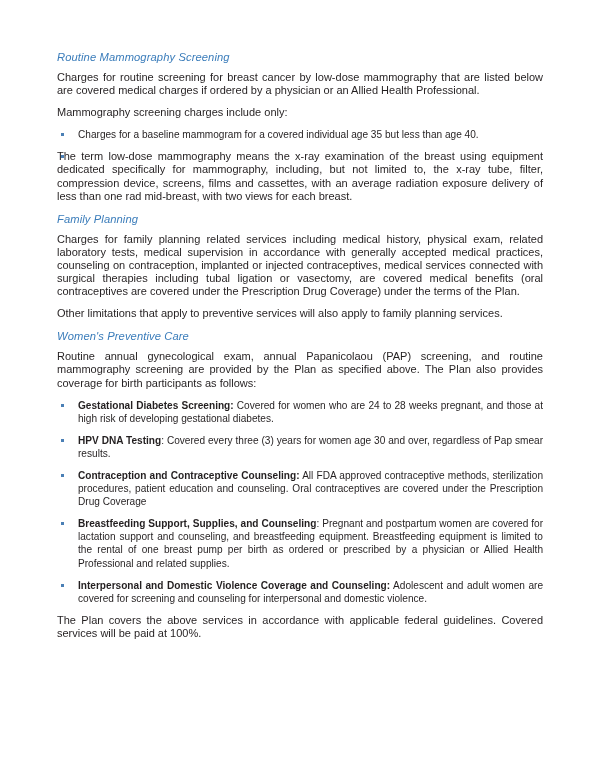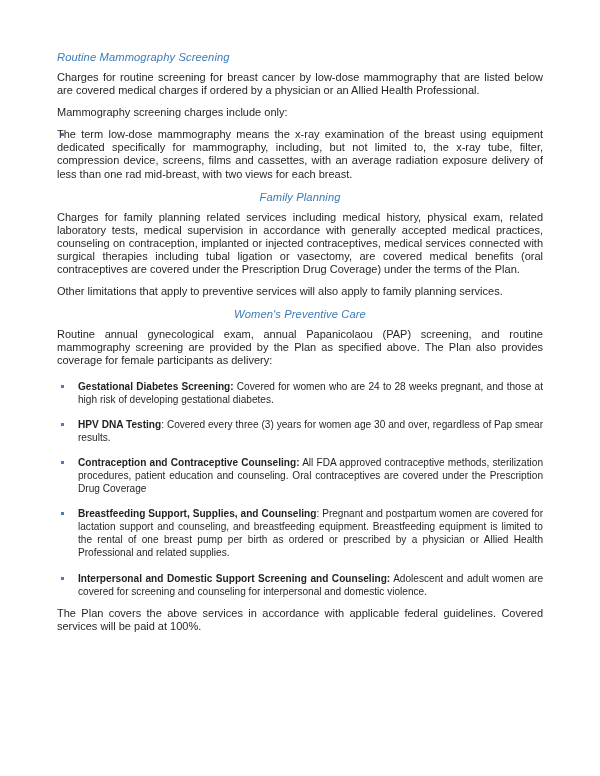--- a/index.html
+++ b/index.html
@@ -30,21 +30,20 @@
     font-size: 11.2px;
     font-weight: normal;
     font-style: italic;
     color: #3a7cba;
     margin: 0 0 7px 0;
     line-height: 14px;
     letter-spacing: 0.1px;
   }
   h2.section-heading.spaced-top {
     margin-top: 4px;
-    text-align: center;
   }
   p.body-text {
     font-size: 11px;
     line-height: 13.1px;
     margin: 0 0 9px 0;
     text-align: justify;
     color: #231f20;
   }
   p.body-text.last {
     margin-bottom: 10px;
@@ -84,67 +83,71 @@
   .page-number {
     position: absolute;
     left: 0;
     right: 0;
     top: 738px;
     text-align: center;
     font-size: 9.2px;
     color: #231f20;
     line-height: 12px;
   }
-  .tight-list li { margin-bottom: 10px; margin-top: 12px; }
+  .tight-list li { margin-bottom: 10px; }
 </style>
 </head>
 <body>
 
 <div class="page">
   <div class="content">
 
     <h2 class="section-heading">Routine Mammography Screening</h2>
 
     <p class="body-text">Charges for routine screening for breast cancer by low-dose mammography that are listed below are covered medical charges if ordered by a physician or an Allied Health Professional.</p>
 
     <p class="body-text">Mammography screening charges include only:</p>
 
     <ul class="bullets">
       <li>
         <span class="bullet-marker"></span>
+        <span>Charges for a baseline mammogram for a covered individual age 35 but less than age 40.</span>
+      </li>
+      <li>
+        <span class="bullet-marker"></span>
       </li>
     </ul>
 
     <p class="body-text">The term low-dose mammography means the x-ray examination of the breast using equipment dedicated specifically for mammography, including, but not limited to, the x-ray tube, filter, compression device, screens, films and cassettes, with an average radiation exposure delivery of less than one rad mid-breast, with two views for each breast.</p>
 
     <h2 class="section-heading spaced-top">Family Planning</h2>
 
     <p class="body-text">Charges for family planning related services including medical history, physical exam, related laboratory tests, medical supervision in accordance with generally accepted medical practices, counseling on contraception, implanted or injected contraceptives, medical services connected with surgical therapies including tubal ligation or vasectomy, are covered medical benefits (oral contraceptives are covered under the Prescription Drug Coverage) under the terms of the Plan.</p>
 
     <p class="body-text">Other limitations that apply to preventive services will also apply to family planning services.</p>
 
     <h2 class="section-heading spaced-top">Women's Preventive Care</h2>
 
-    <p class="body-text">Routine annual gynecological exam, annual Papanicolaou (PAP) screening, and routine mammography screening are provided by the Plan as specified above. The Plan also provides coverage for female participants as delivery:</p>
+    <p class="body-text">Routine annual gynecological exam, annual Papanicolaou (PAP) screening, and routine mammography screening are provided by the Plan as specified above. The Plan also provides coverage for birth participants as follows:</p>
 
     <ul class="bullets tight-list">
       <li>
         <span class="bullet-marker"></span><span class="lead">Gestational Diabetes Screening:</span><span> Covered for women who are 24 to 28 weeks pregnant, and those at high risk of developing gestational diabetes.</span>
       </li>
       <li>
         <span class="bullet-marker"></span><span class="lead">HPV DNA Testing</span><span>: Covered every three (3) years for women age 30 and over, regardless of Pap smear results.</span>
       </li>
       <li>
         <span class="bullet-marker"></span><span class="lead">Contraception and Contraceptive Counseling:</span><span> All FDA approved contraceptive methods, sterilization procedures, patient education and counseling. Oral contraceptives are covered under the Prescription Drug Coverage</span>
       </li>
       <li>
         <span class="bullet-marker"></span><span class="lead">Breastfeeding Support, Supplies, and Counseling</span><span>: Pregnant and postpartum women are covered for lactation support and counseling, and breastfeeding equipment. Breastfeeding equipment is limited to the rental of one breast pump per birth as ordered or prescribed by a physician or Allied Health Professional and related supplies.</span>
       </li>
       <li>
-        <span class="bullet-marker"></span><span class="lead">Interpersonal and Domestic Support Screening and Counseling:</span><span> Adolescent and adult women are covered for screening and counseling for interpersonal and domestic violence.</span>
+        <span class="bullet-marker"></span><span class="lead">Interpersonal and Domestic Violence Coverage and Counseling:</span><span> Adolescent and adult women are covered for screening and counseling for interpersonal and domestic violence.</span>
       </li>
     </ul>
 
     <p class="body-text last">The Plan covers the above services in accordance with applicable federal guidelines. Covered services will be paid at 100%.</p>
 
   </div>
 
 </div>
 
 </body></html>

